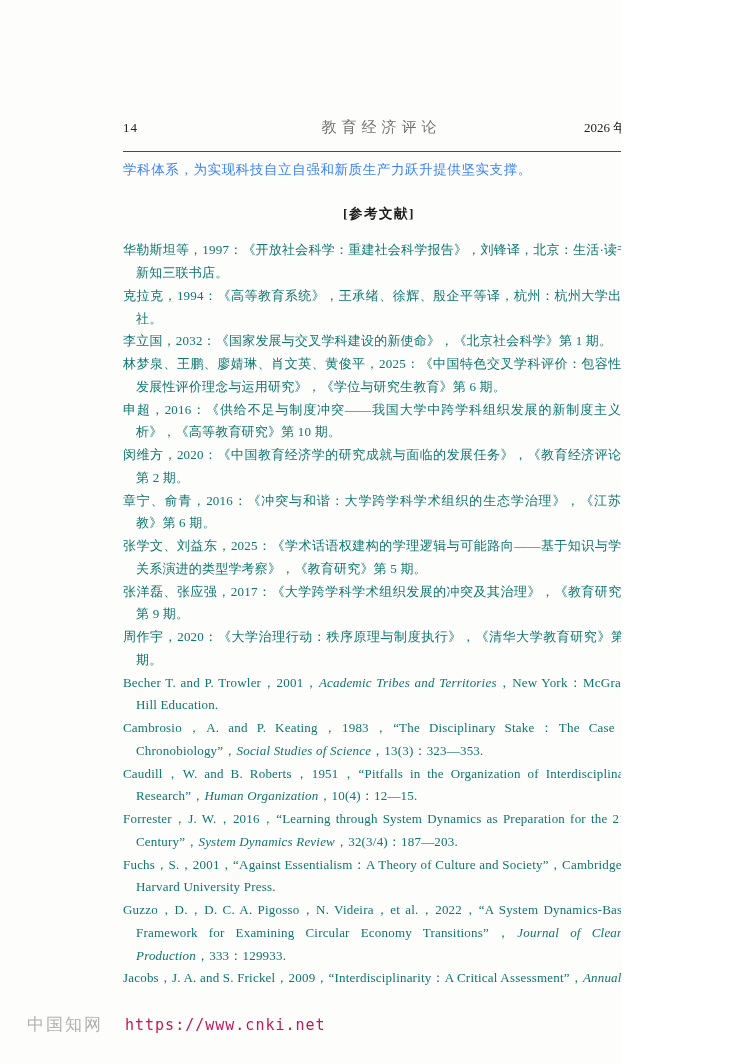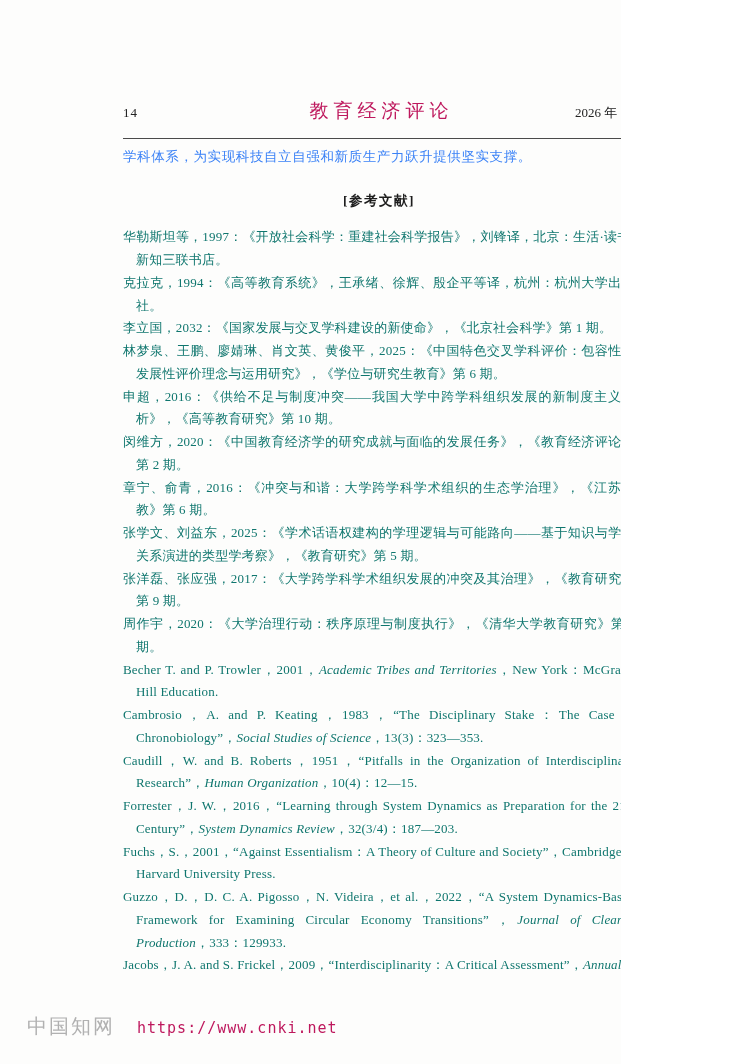--- a/index.html
+++ b/index.html
@@ -31,26 +31,27 @@
     border-bottom: 1.3px solid #4a4a4a;
   }
   .page-number {
     min-width: 60px;
     text-align: left;
     letter-spacing: 1px;
   }
   .journal-title {
     letter-spacing: 5px;
     text-indent: 5px;
-    font-size: 19px;
-    color: #be185d;
+    font-size: 15px;
+    color: #737373;
+    margin-top: 20px;
   }
   .year-label {
     min-width: 60px;
-    text-align: left;
+    text-align: center;
   }
   .body-paragraph {
     margin: 8px 0 0 0;
     font-size: 13.5px;
     line-height: 1.5;
     letter-spacing: 0.6px;
     color: #3b82f6;
   }
   .ref-heading {
     margin: 25px 0 0 0;
@@ -79,21 +80,21 @@
   .watermark {
     position: absolute;
     left: 27px;
     top: 1013px;
     display: flex;
     align-items: baseline;
     gap: 22px;
     color: #b1b1b1;
   }
   .wm-site {
-    font-size: 20px;
+    font-size: 17px;
     letter-spacing: 2px;
   }
   .wm-url {
     font-family: "DejaVu Sans Mono", monospace;
     font-size: 15px;
     letter-spacing: 1px;
     color: #be185d;
   }
 </style>
 </head>

